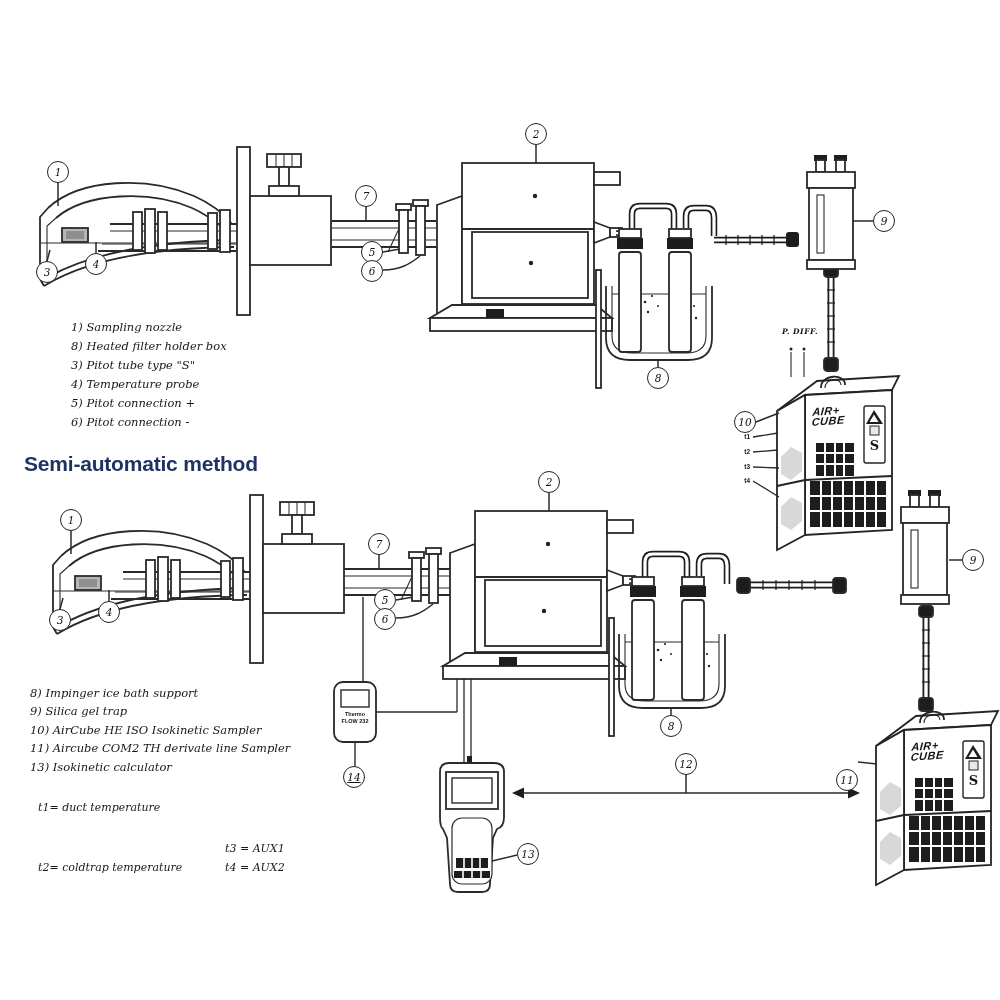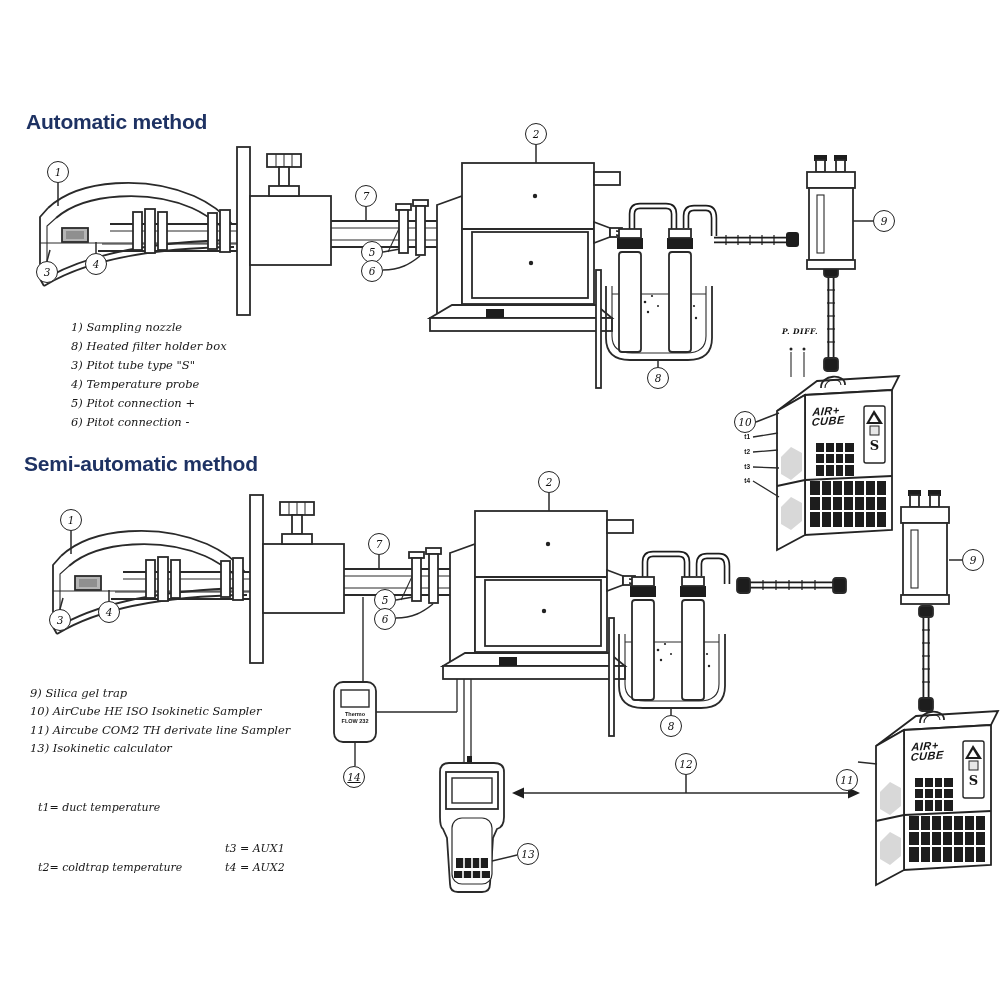--- a/index.html
+++ b/index.html
@@ -267,32 +267,32 @@
         <g>
           <path d="M522,793 L850,793" stroke-width="1.6"></path>
           <path d="M512,793 L524,787.5 L524,798.5 Z" fill="#1d1d1d" stroke="none"></path>
           <path d="M860,793 L848,787.5 L848,798.5 Z" fill="#1d1d1d" stroke="none"></path>
           <path d="M686,775 L686,793" stroke-width="1.5"></path>
         </g>
       </g>
     </g>
   </svg>
 
-  <h1 class="title" id="title-auto">Automatic method</h1>
   <h1 class="title" id="title-semi">Semi-automatic method</h1>
 
   <div class="legend" id="legend-auto">
       <div class="legend-line">1) Sampling nozzle</div>
       <div class="legend-line">8) Heated filter holder box</div>
       <div class="legend-line">3) Pitot tube type "S"</div>
       <div class="legend-line">4) Temperature probe</div>
       <div class="legend-line">5) Pitot connection +</div>
       <div class="legend-line">6) Pitot connection -</div>
     </div>
   <div class="legend" id="legend-semi">
+      <div class="legend-line">8) Impinger ice bath support</div>
       <div class="legend-line">9) Silica gel trap</div>
       <div class="legend-line">10) AirCube HE ISO Isokinetic Sampler</div>
       <div class="legend-line">11) Aircube COM2 TH derivate line Sampler</div>
       <div class="legend-line">13) Isokinetic calculator</div>
     </div>
 
   <span class="foot" style="left:38px;top:801px">t1= duct temperature</span>
   <span class="foot" style="left:38px;top:861px">t2= coldtrap temperature</span>
   <span class="foot" style="left:225px;top:842px">t3 = AUX1</span>
   <span class="foot" style="left:225px;top:861px">t4 = AUX2</span>

